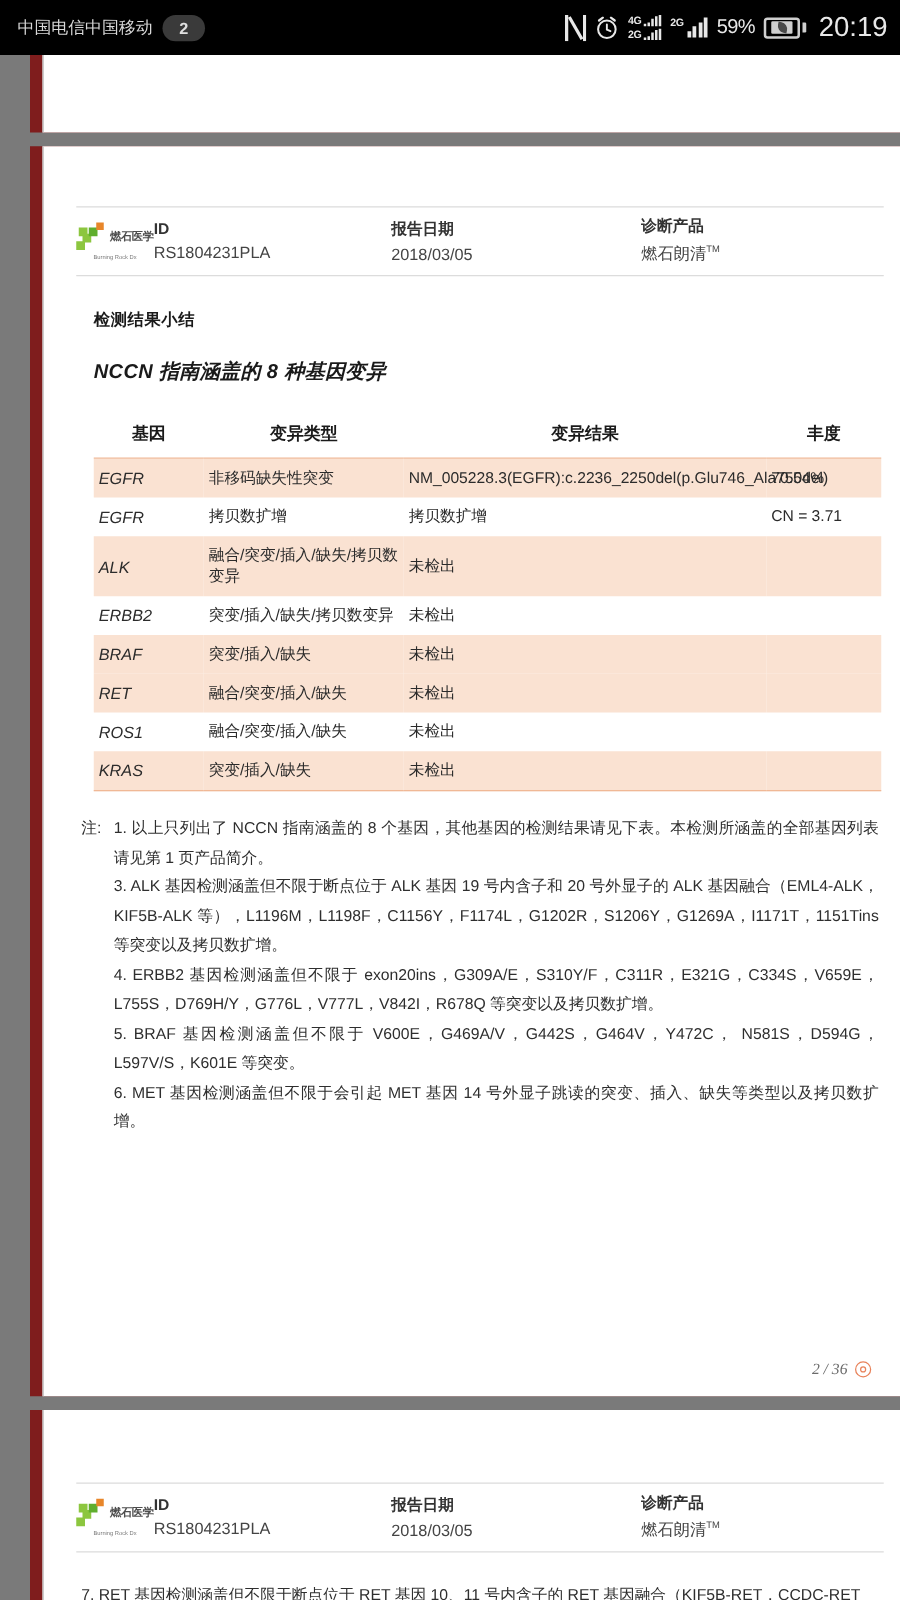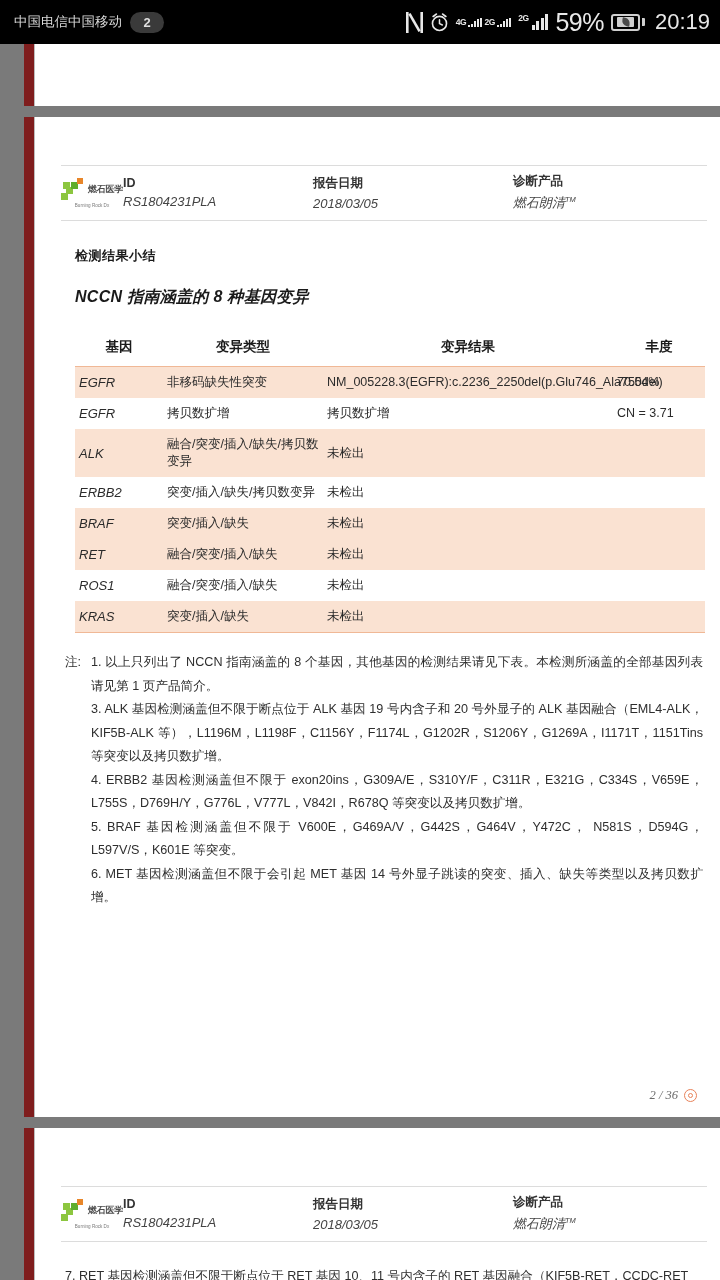--- a/index.html
+++ b/index.html
@@ -33,29 +33,29 @@
     display: flex; align-items: center; justify-content: center;
     margin-left: 8px; align-self: center;
   }
   .sb-right {
     margin-left: auto;
     display: flex; align-items: center; gap: 7px;
     font-size: 20px; color: #e8e8e8;
   }
   .nfc-ic { width: 17px; height: 21px; display:block; }
   .alarm-ic { width: 19px; height: 19px; display:block; }
-  .netstack { display: flex; flex-direction: row; justify-content: center; gap: 2px; }
+  .netstack { display: flex; flex-direction: column; justify-content: center; gap: 2px; }
   .netrow { display: flex; align-items: flex-end; gap: 2px; height: 9px; }
   .netlbl { font-size: 8.5px; line-height: 9px; font-weight: bold; letter-spacing: -0.3px; }
   .bars { display: flex; align-items: flex-end; gap: 1px; height: 9px; }
   .bars i { width: 2px; background: #e8e8e8; display:block; }
   .net2 { display: flex; align-items: flex-end; gap: 3px; }
   .bars2 { display: flex; align-items: flex-end; gap: 1.5px; height: 16px; }
   .bars2 i { width: 3px; background: #e8e8e8; display:block; }
-  .pct { font-size: 25px; letter-spacing: -0.5px; }
+  .pct { font-size: 16px; letter-spacing: -0.5px; }
   .batt { display:flex; align-items:center; }
   .batt-body {
     width: 29px; height: 17px; border: 2px solid #cfcfcf; border-radius: 3px;
     display:flex; align-items:center; justify-content:center;
   }
   .batt-fill { width: 17px; height: 10px; background: #cfcfcf; border-radius: 1px; position: relative; }
   .leaf { position:absolute; left: 5px; top: 1px; width: 8px; height: 8px; background:#4a4a4a;
           border-radius: 0 70% 0 70%; transform: rotate(12deg); }
   .batt-cap { width: 3px; height: 8px; background: #cfcfcf; margin-left: 2px; border-radius: 0 1px 1px 0; }
   .clock { font-size: 22px; letter-spacing: 0px; margin-left: 3px; }
@@ -91,21 +91,21 @@
   .lm2 { width: 7px; height: 7px; background:#8cc63f; left: 5px;  top: 9px; }
   .lm3 { width: 7px; height: 7px; background:#5fae2e; left: 10px; top: 4px; }
   .lm4 { width: 6px; height: 6px; background:#e8862a; left: 16px; top: 0px; }
   .lm5 { width: 7px; height: 7px; background:#8cc63f; left: 2px;  top: 4px; }
   .logo-cn { font-size: 9px; font-weight: bold; color: #4d4d4d; letter-spacing: -0.3px; white-space: nowrap; }
   .logo-en { font-size: 4.6px; color: #7a7a7a; margin-top: 1px; letter-spacing: 0px; white-space: nowrap; }
   .hd-col { flex: 1; }
   .hd-col.c1 { flex: 0 0 190px; }
   .hd-col.c2 { flex: 0 0 200px; }
   .hd-lbl { font-size: 12.5px; font-weight: bold; color: #333; margin-bottom: 4px; }
-  .hd-val { font-size: 13px; color: #444; font-style: italic; }
+  .hd-val { font-size: 13px; color: #444; }
   .hd-val sup { font-size: 7.5px; vertical-align: super; }
 
   .sec-title { font-size: 13px; font-weight: bold; color: #1a1a1a; margin: 26px 0 0 40px; letter-spacing: 0.5px; }
   .sub-title { font-size: 16px; font-weight: bold; font-style: italic; color: #1a1a1a; margin: 22px 0 0 40px; letter-spacing: 0.3px;}
 
   
   table.gt { width: 630px; margin: 22px 0 0 40px; border-collapse: collapse; table-layout: fixed; }
   table.gt th {
     font-size: 13.5px; font-weight: bold; color: #1a1a1a;
     padding: 8px 2px 10px 2px; text-align: center;

